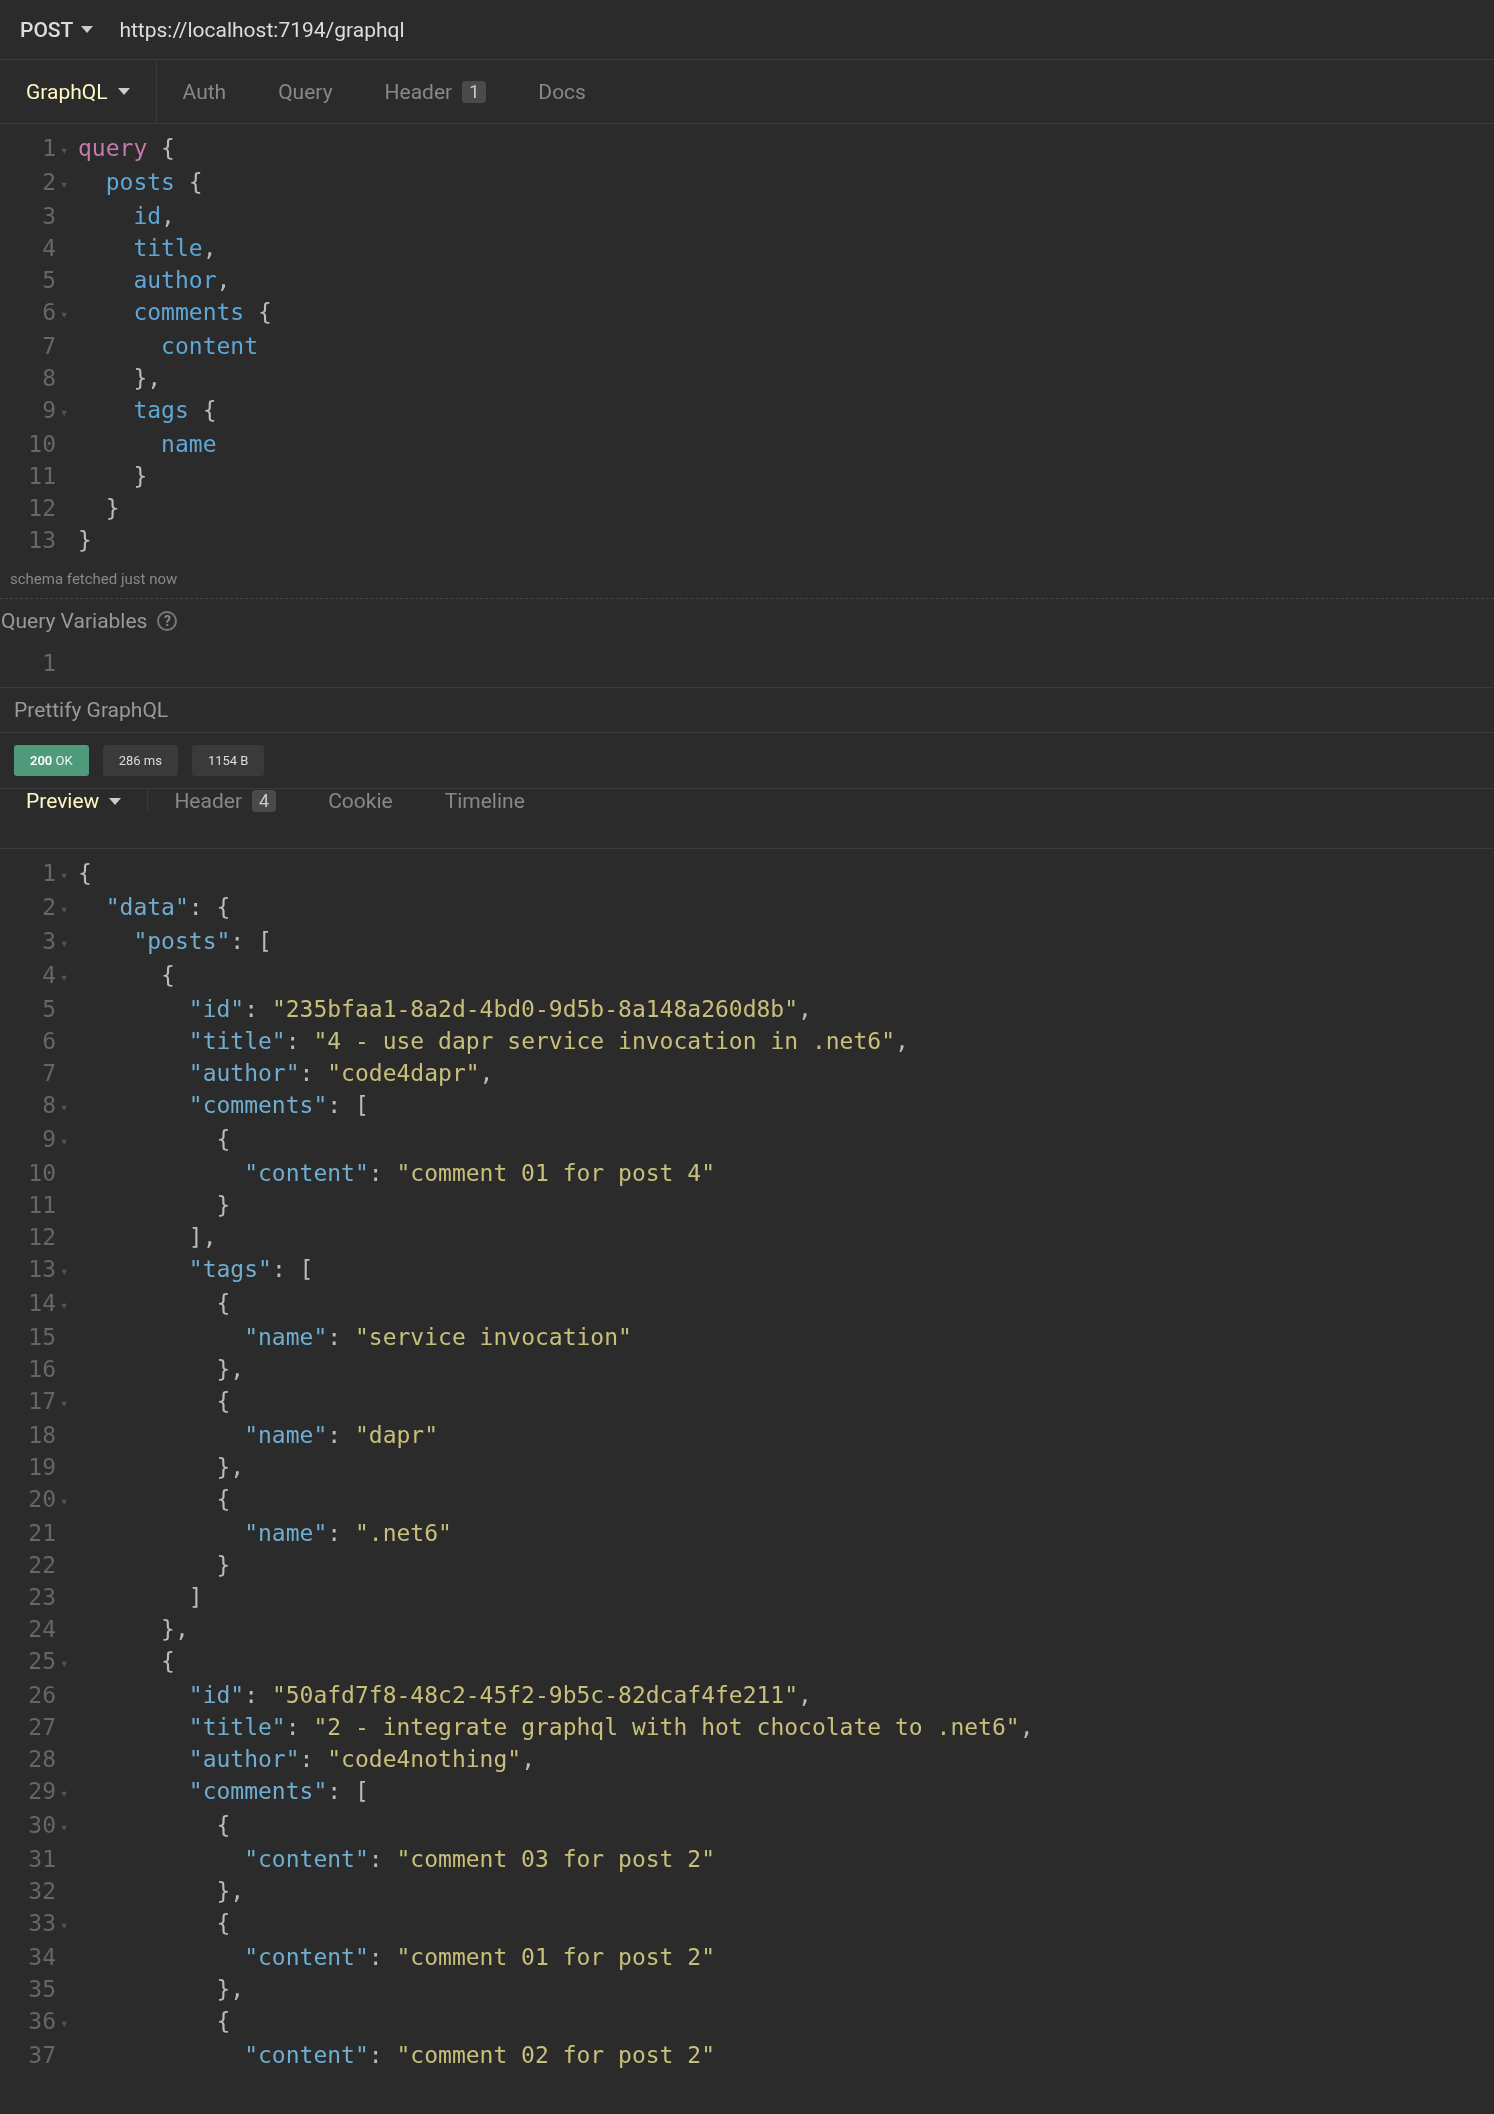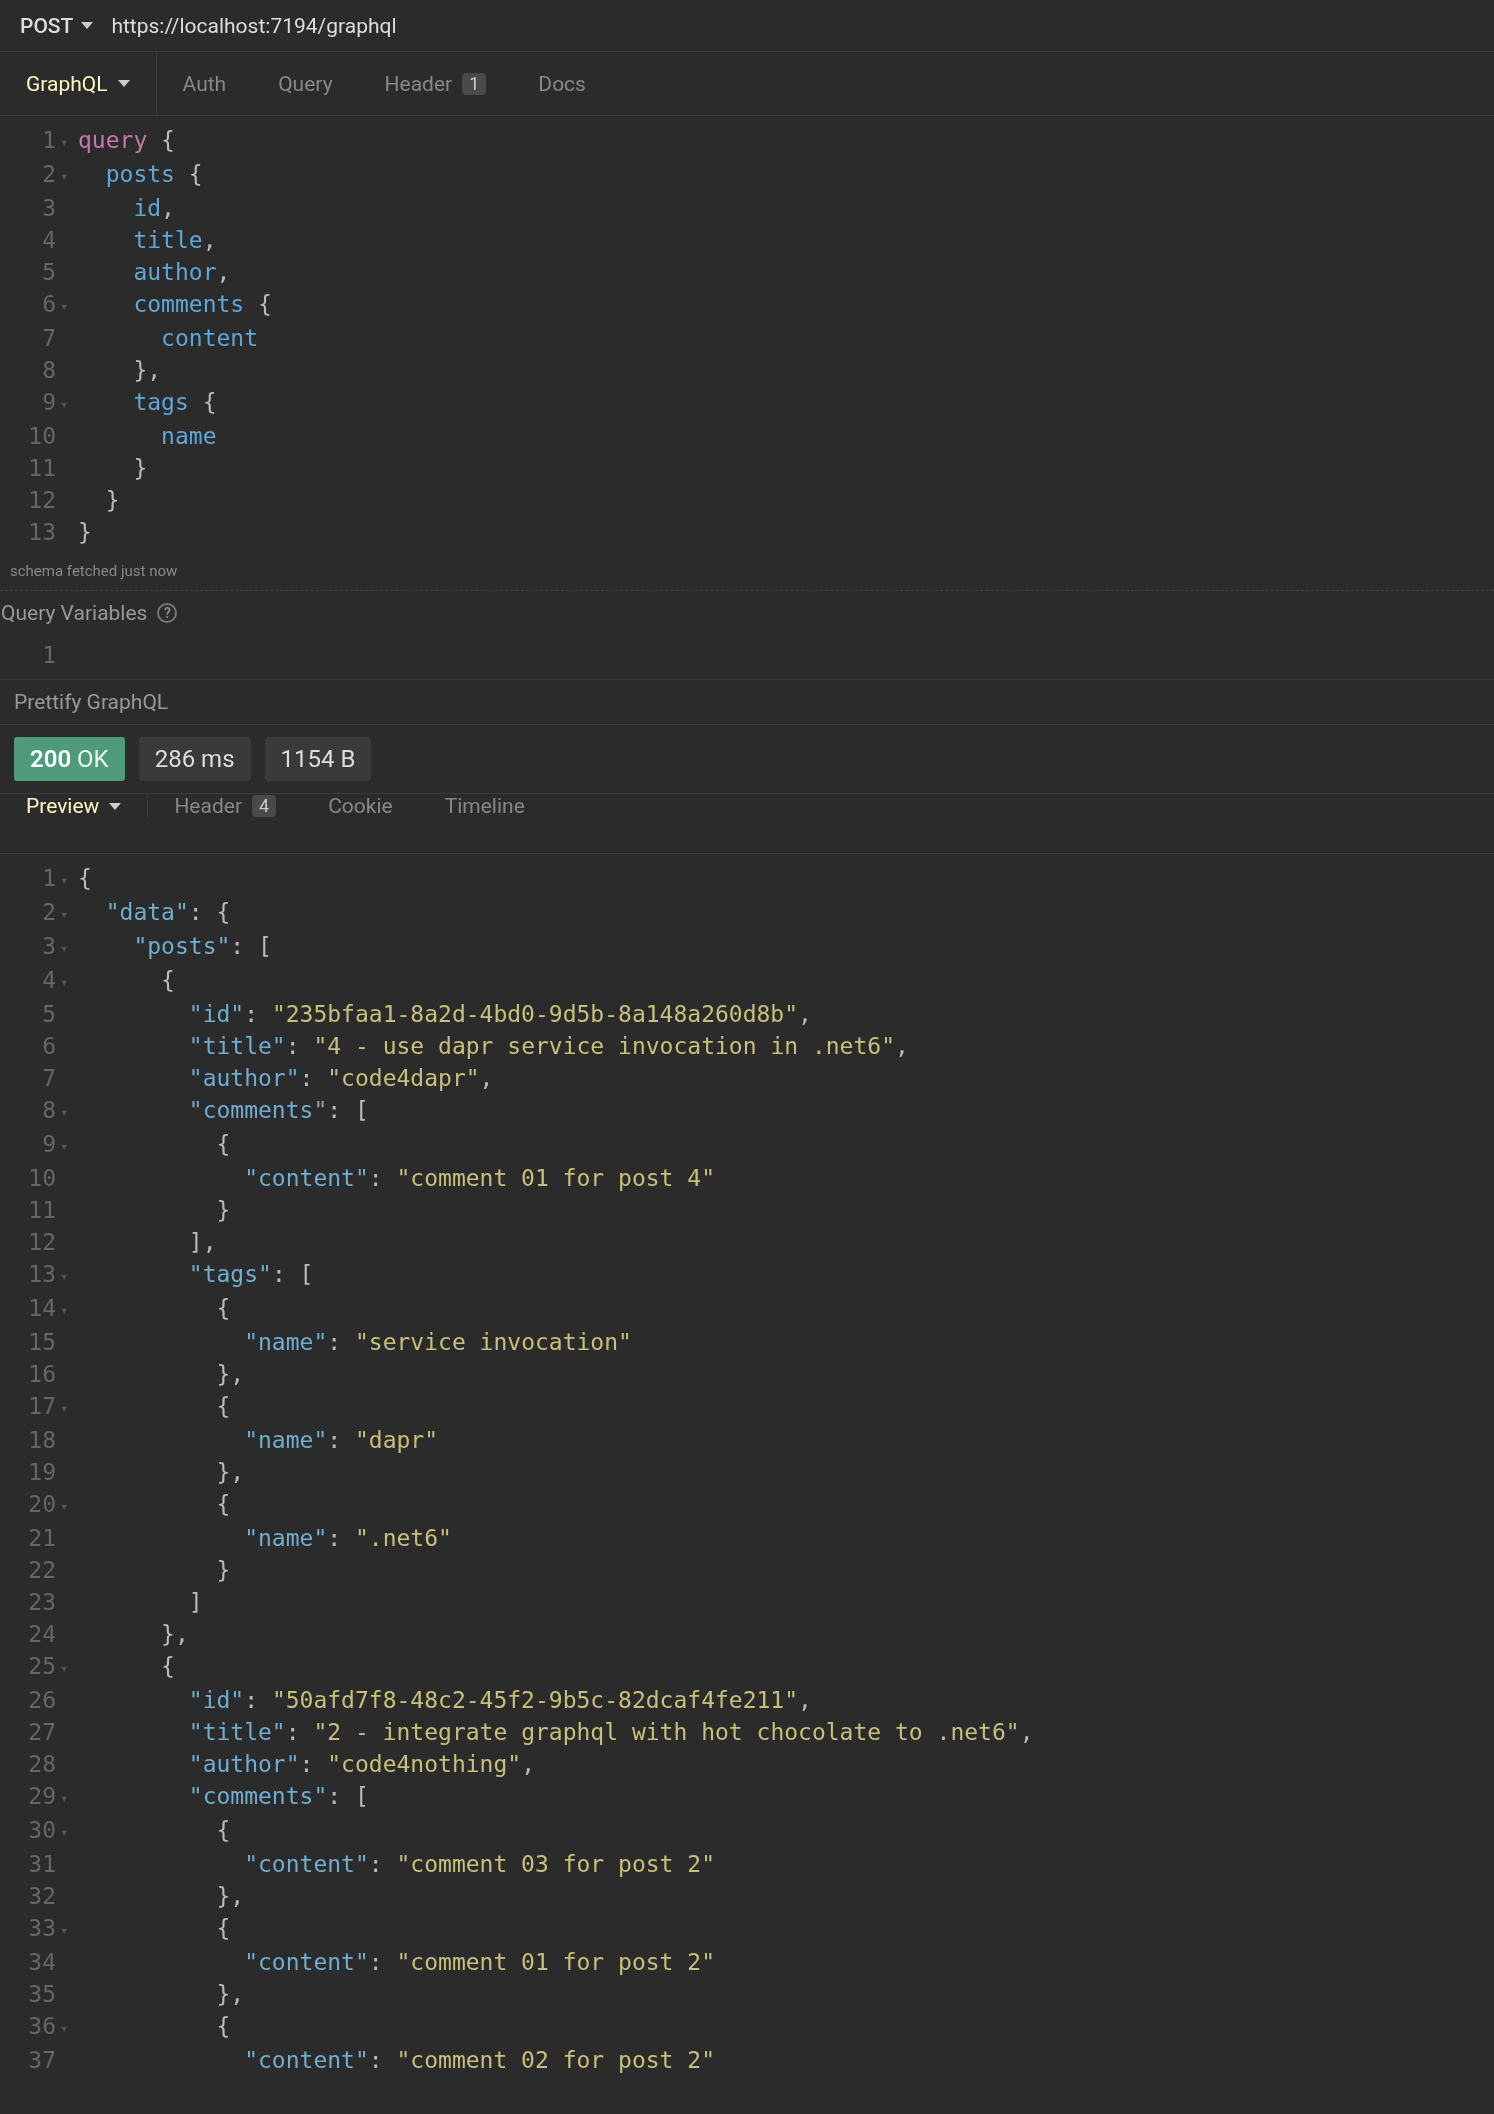--- a/index.html
+++ b/index.html
@@ -8,24 +8,24 @@
     color: #aaa;
     font-family: -apple-system, BlinkMacSystemFont, "Segoe UI", Roboto, Helvetica, Arial, sans-serif;
     font-size: 21px;
     width: 1494px;
     height: 2114px;
     overflow: hidden;
   }
   .addr-bar {
     display: flex;
     align-items: center;
-    height: 52px;
+    height: 60px;
     border-bottom: 1px solid #3a3a3a;
     padding: 17px 20px;
-    gap: 18px;
+    gap: 26px;
   }
   .method {
     color: #ddd;
     font-weight: 500;
     display: flex;
     align-items: center;
     gap: 8px;
   }
   .chevron-down {
     width: 0; height: 0;
@@ -124,21 +124,21 @@
   .resp-bar {
     display:flex; align-items:center; gap: 14px;
     padding: 12px 14px;
     border-bottom: 1px solid #3a3a3a;
   }
   .chip {
     background: #3a3a3a;
     color: #ddd;
     padding: 8px 16px;
     border-radius: 3px;
-    font-size: 24px;
+    font-size: 13px;
   }
   .chip.ok {
     background: #4e9a7a;
     color: #fff;
     font-weight: 600;
   }
   .chip.ok .oktxt { font-weight: 400; opacity:.9; }
   .resp-tabs {
     display:flex; align-items:flex-start; height:60px;
     border-bottom:1px solid #3a3a3a;

